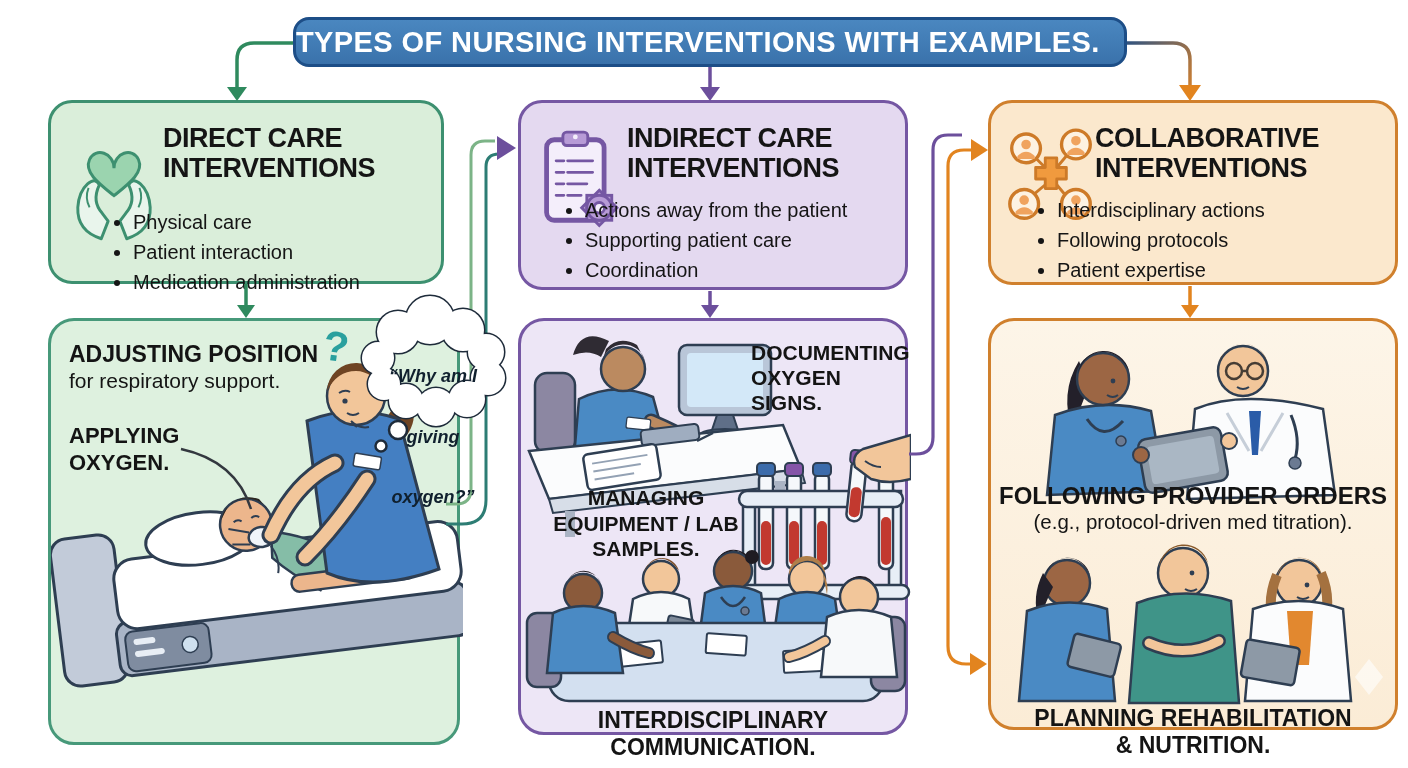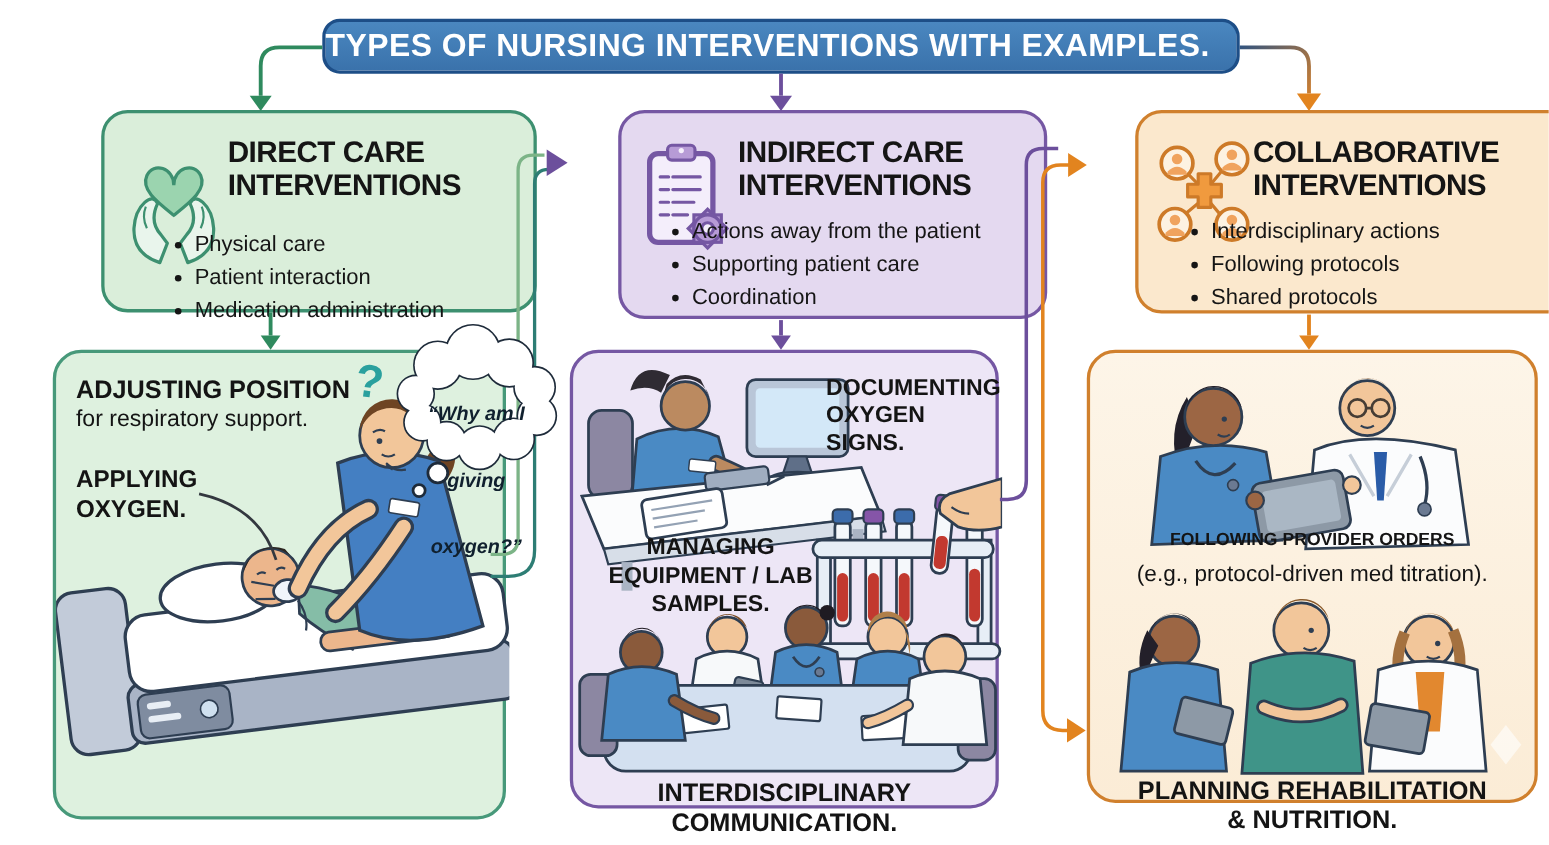--- a/index.html
+++ b/index.html
@@ -6,21 +6,21 @@
   body{font-family:"Liberation Sans","DejaVu Sans",sans-serif;color:#141414;}
   #stage{position:relative;width:1408px;height:768px;background:#ffffff;overflow:hidden;}
 
   
   .title-box{position:absolute;left:293px;top:17px;width:834px;height:50px;
     background:linear-gradient(#4a87c0,#3a72ab);border:3px solid #1d4e87;border-radius:16px;
     display:flex;align-items:center;box-sizing:border-box;}
   .title-box span{color:#fff;font-weight:bold;font-size:29px;letter-spacing:.4px;white-space:nowrap;}
 
   
-  .hdr{position:absolute;box-sizing:border-box;border-radius:24px;border:3.5px solid;margin-left:44px;}
+  .hdr{position:absolute;box-sizing:border-box;border-radius:24px;border:3.5px solid;}
   .hdr-green{left:48px;top:100px;width:396px;height:184px;border-color:#3d9070;background:#daeeda;}
   .hdr-purple{left:518px;top:100px;width:390px;height:190px;border-color:#7557a3;background:#e4d9f0;}
   .hdr-orange{left:988px;top:100px;width:410px;height:185px;border-color:#d0802d;background:#fbe8cd;}
   .hdr-title{position:absolute;font-weight:bold;font-size:27px;line-height:1.12;letter-spacing:-.5px;color:#151515;}
   .hdr-title span{display:block;}
   .hdr ul{position:absolute;margin:0;list-style:disc;font-size:20px;line-height:1.5;color:#151515;}
   .hdr-icon{position:absolute;}
 
   
   .panel{position:absolute;box-sizing:border-box;border-radius:26px;border:3.5px solid;overflow:visible;}
@@ -34,21 +34,21 @@
 
   .adjusting-bold{left:18px;top:20px;font-size:23px;}
   .adjusting-rest{left:18px;top:48px;font-size:21px;}
   .applying{left:18px;top:102px;font-size:22px;line-height:1.22;}
   .qmark{left:272px;top:2px;font-size:42px;font-weight:bold;color:#2aa09e;transform:rotate(8deg);z-index:2;}
 
   .documenting{left:230px;top:20px;width:156px;font-size:21px;line-height:1.18;}
   .managing{left:26px;top:164px;width:198px;text-align:center;font-size:21px;line-height:1.22;}
   .purple-bottom{left:0;top:386px;width:100%;text-align:center;font-size:23px;line-height:1.18;}
 
-  .orders-bold{left:0;top:161px;width:100%;text-align:center;font-size:16px;}
+  .orders-bold{left:0;top:161px;width:100%;text-align:center;font-size:24px;}
   .orders-rest{left:0;top:189px;width:100%;text-align:center;font-size:20.5px;}
   .orange-bottom{left:0;top:384px;width:100%;text-align:center;font-size:23px;line-height:1.18;}
 
   
   #overlay{position:absolute;left:0;top:0;z-index:50;pointer-events:none;}
   .bubble-text{position:absolute;left:383px;top:326px;width:100px;z-index:55;
     text-align:center;font-size:18px;font-weight:bold;font-style:italic;line-height:1.15;color:#10202e;}
   .bubble-text span{display:block;margin-top:40px;}
 </style>
 </head>
@@ -123,21 +123,21 @@
       </g>
       <path d="M42 34 h12 v10 h10 v12 h-10 v10 h-12 v-10 h-10 v-12 h10 Z" fill="#f09a3e" stroke="#cd7a28" stroke-width="3" stroke-linejoin="round"></path>
     </svg>
     <div class="hdr-title" style="left:104px;top:20px;">
       <span>COLLABORATIVE</span>
       <span>INTERVENTIONS</span>
     </div>
     <ul style="left:20px;top:92px;padding-left:46px;">
       <li>Interdisciplinary actions</li>
       <li>Following protocols</li>
-      <li>Shared protocols</li>
+      <li>Patient expertise</li>
     </ul>
   </div>
 
   <div class="panel panel-green">
     <svg class="scene" width="412" height="427" viewBox="0 0 412 427">
 
       <g transform="translate(4,-24) rotate(-7 210 300)">
         <rect x="2" y="218" width="64" height="148" rx="16" fill="#c2cbd9" stroke="#2e3e52" stroke-width="3"></rect>
         <rect x="58" y="308" width="352" height="54" rx="12" fill="#a9b4c6" stroke="#2e3e52" stroke-width="3"></rect>
         <rect x="66" y="318" width="84" height="40" rx="8" fill="#7f8ca0" stroke="#2e3e52" stroke-width="2"></rect>

